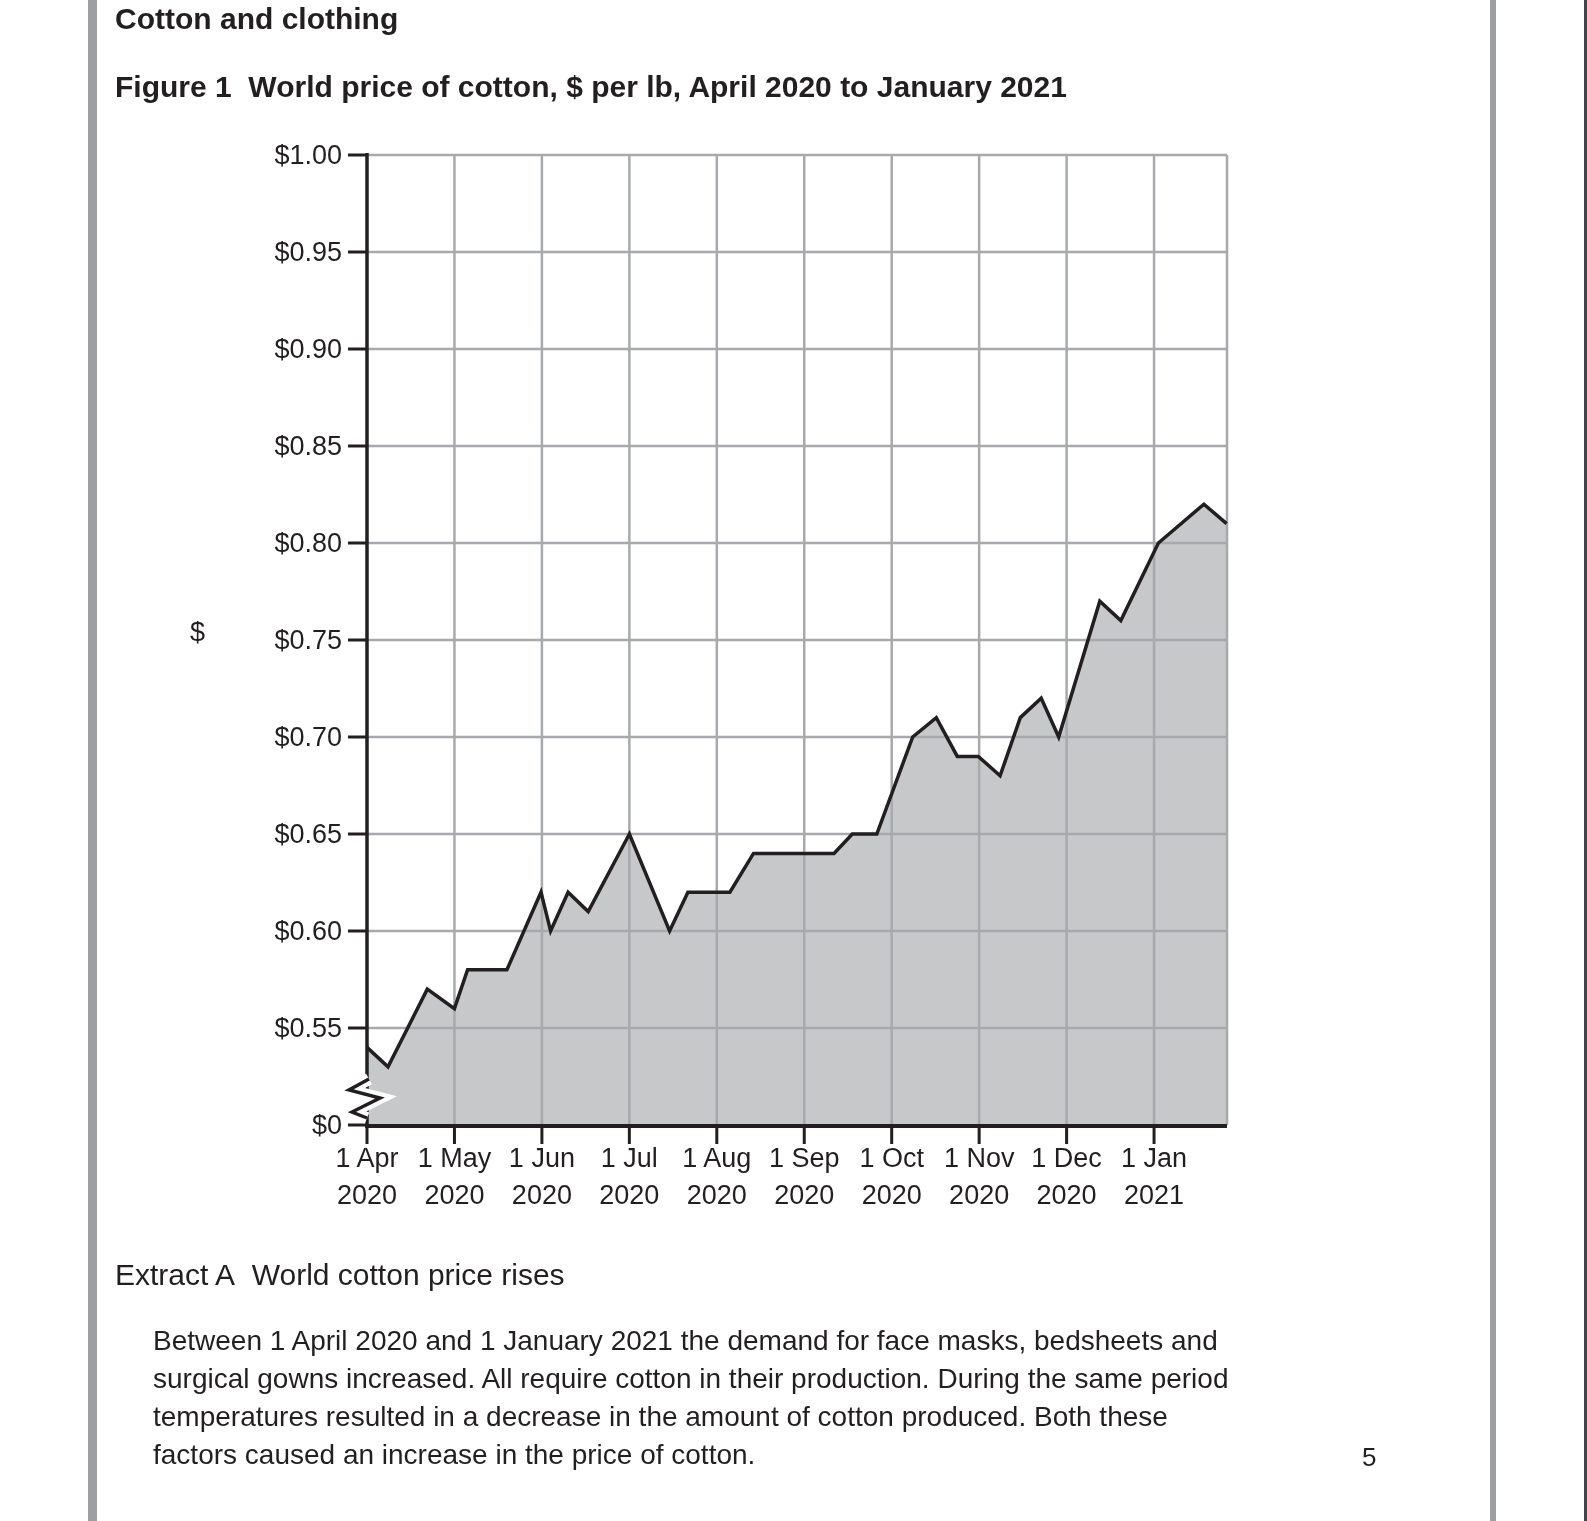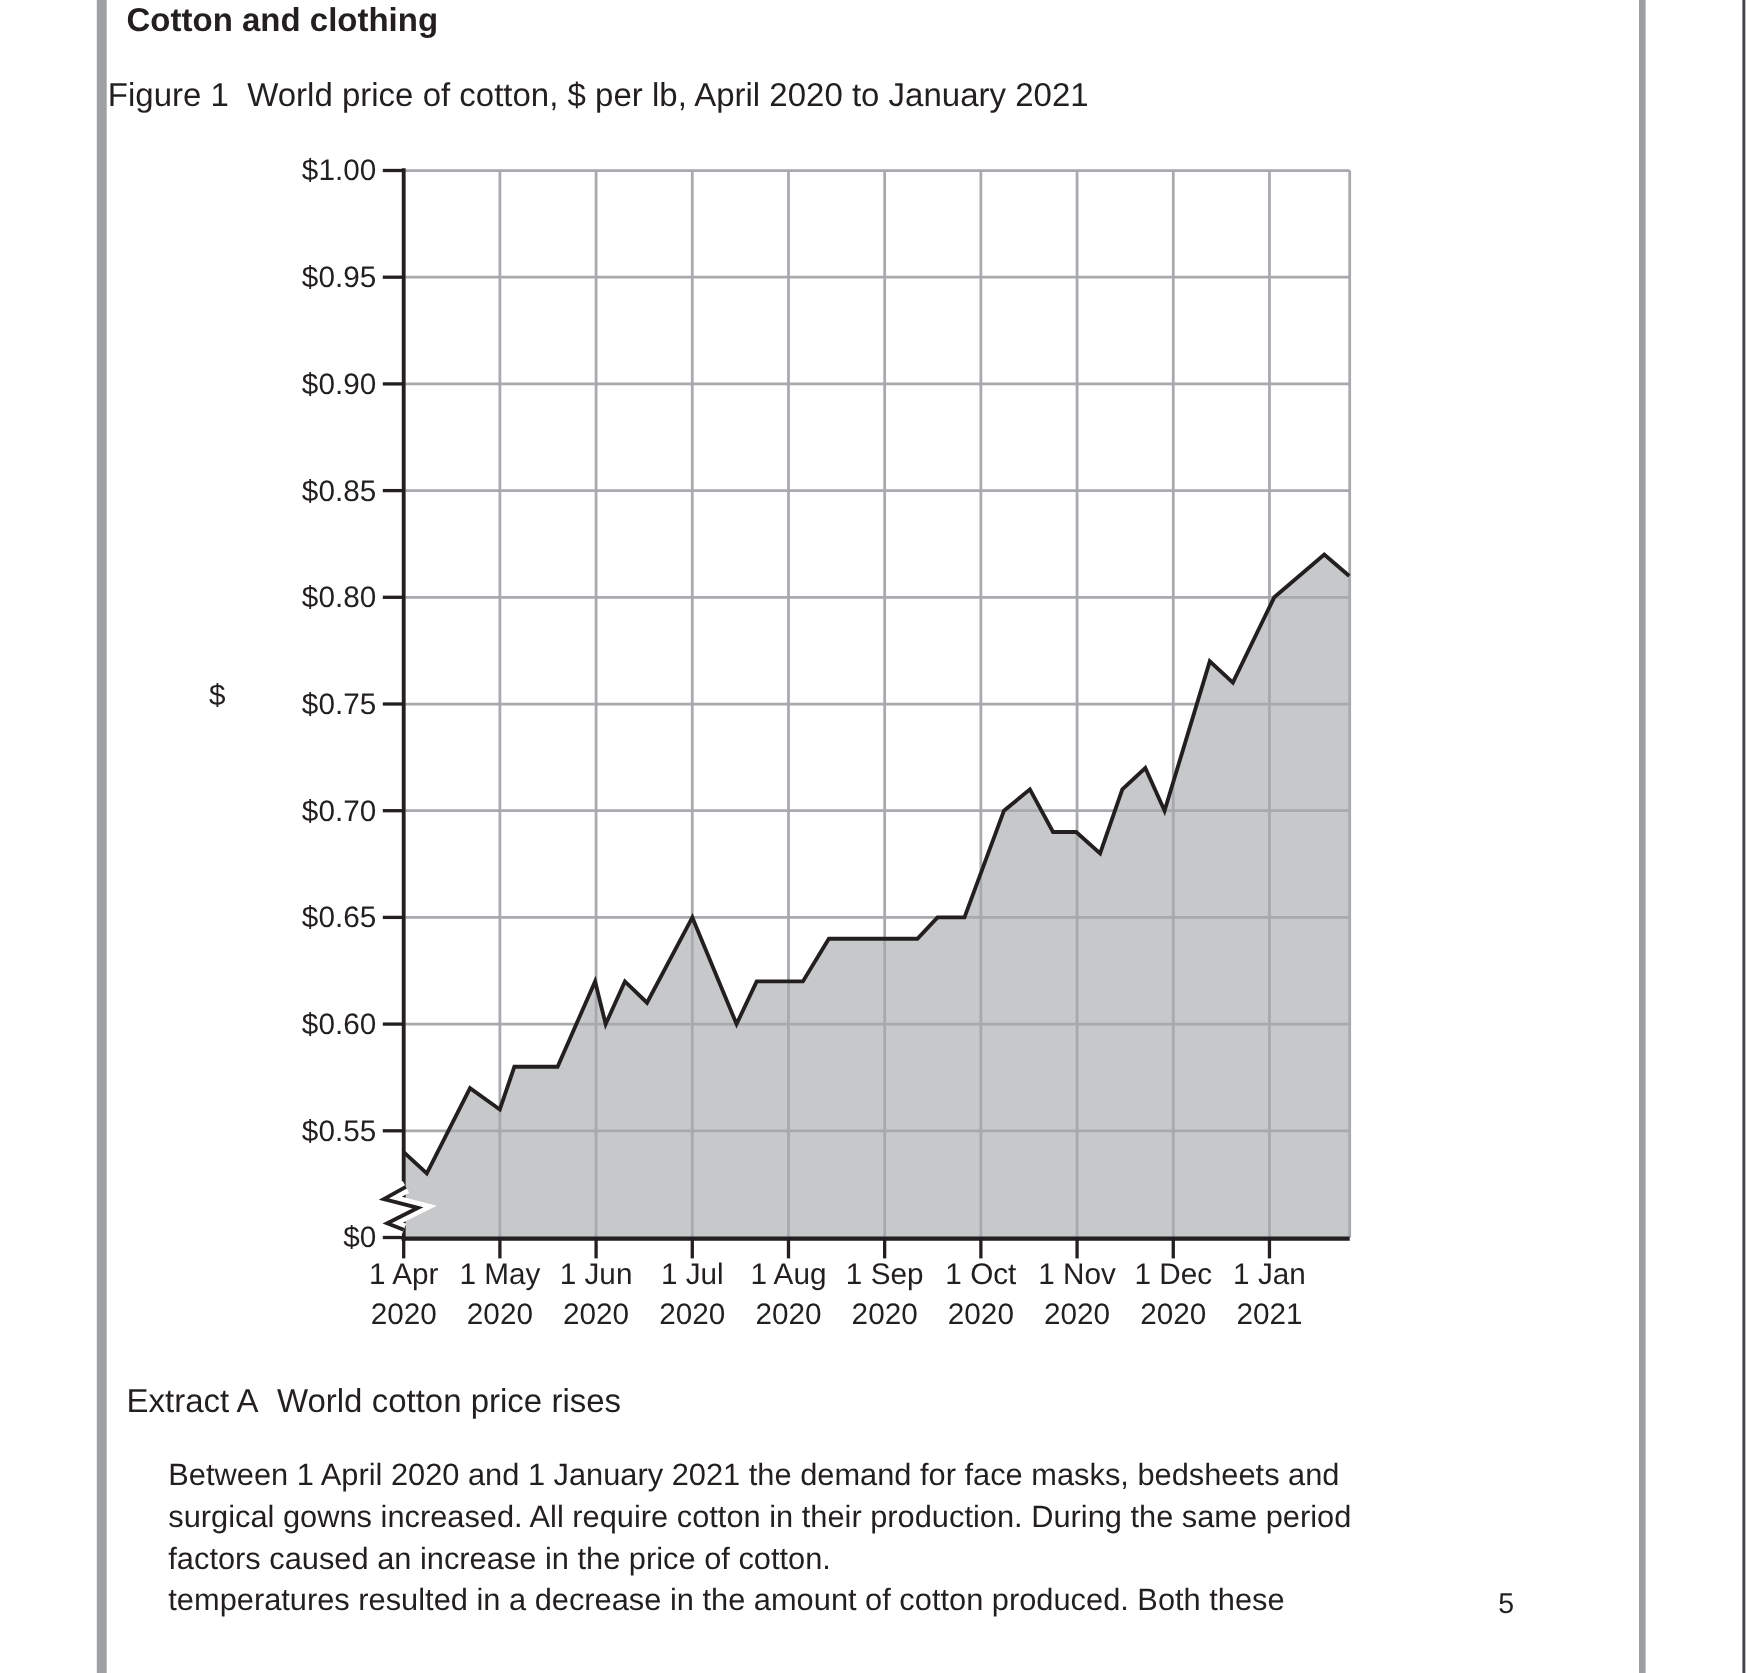--- a/index.html
+++ b/index.html
@@ -3,21 +3,21 @@
 <meta charset="utf-8">
 <style>
   html,body{margin:0;padding:0;background:#ffffff;}
   .page{position:relative;width:1587px;height:1521px;background:#ffffff;overflow:hidden;
         font-family:"Liberation Sans",sans-serif;color:#231f20;}
   .vbar{position:absolute;top:0;bottom:0;background:#9d9fa2;}
   .vbar.left{left:88px;width:9px;}
   .vbar.right{left:1490px;width:6px;}
   .edge{position:absolute;top:0;bottom:0;left:1584px;width:3px;background:#44434b;}
   .h-title{position:absolute;left:115px;top:2px;font-size:30px;font-weight:700;white-space:nowrap;}
-  .h-caption{position:absolute;left:98px;top:70px;font-size:30px;font-weight:400;white-space:nowrap;}
+  .h-caption{position:absolute;left:115px;top:70px;font-size:30px;font-weight:700;white-space:nowrap;}
   .h-extract{position:absolute;left:115px;top:1258px;font-size:30px;font-weight:400;white-space:nowrap;}
   .para{position:absolute;left:115px;top:1322px;font-size:28px;line-height:38px;margin-left:38px;}
   .para div{white-space:nowrap;}
   .pagenum{position:absolute;left:1362px;top:1442px;font-size:26px;}
   #chart{position:absolute;left:150px;top:130px;width:1120px;height:1100px;}
   #chart text{font-family:"Liberation Sans",sans-serif;font-size:27px;fill:#231f20;}
 </style>
 </head>
 <body>
 
@@ -108,17 +108,17 @@
         <text x="1066.6" y="1167" text-anchor="middle"><tspan x="1066.6">1 Dec</tspan><tspan x="1066.6" dy="37">2020</tspan></text>
         <text x="1154.0500000000002" y="1167" text-anchor="middle"><tspan x="1154.0500000000002">1 Jan</tspan><tspan x="1154.0500000000002" dy="37">2021</tspan></text>
         <text x="190" y="641">$</text>
       </g>
   </svg>
 
   <div class="h-extract">Extract A&nbsp; World cotton price rises</div>
   <div class="para" id="extract-paragraph">
       <div>Between 1 April 2020 and 1 January 2021 the demand for face masks, bedsheets and</div>
       <div>surgical gowns increased. All require cotton in their production. During the same period</div>
+      <div>temperatures resulted in a decrease in the amount of cotton produced. Both these</div>
       <div>factors caused an increase in the price of cotton.</div>
-      <div>temperatures resulted in a decrease in the amount of cotton produced. Both these</div>
     </div>
   <div class="pagenum">5</div>
 </div>
 
 </body></html>

